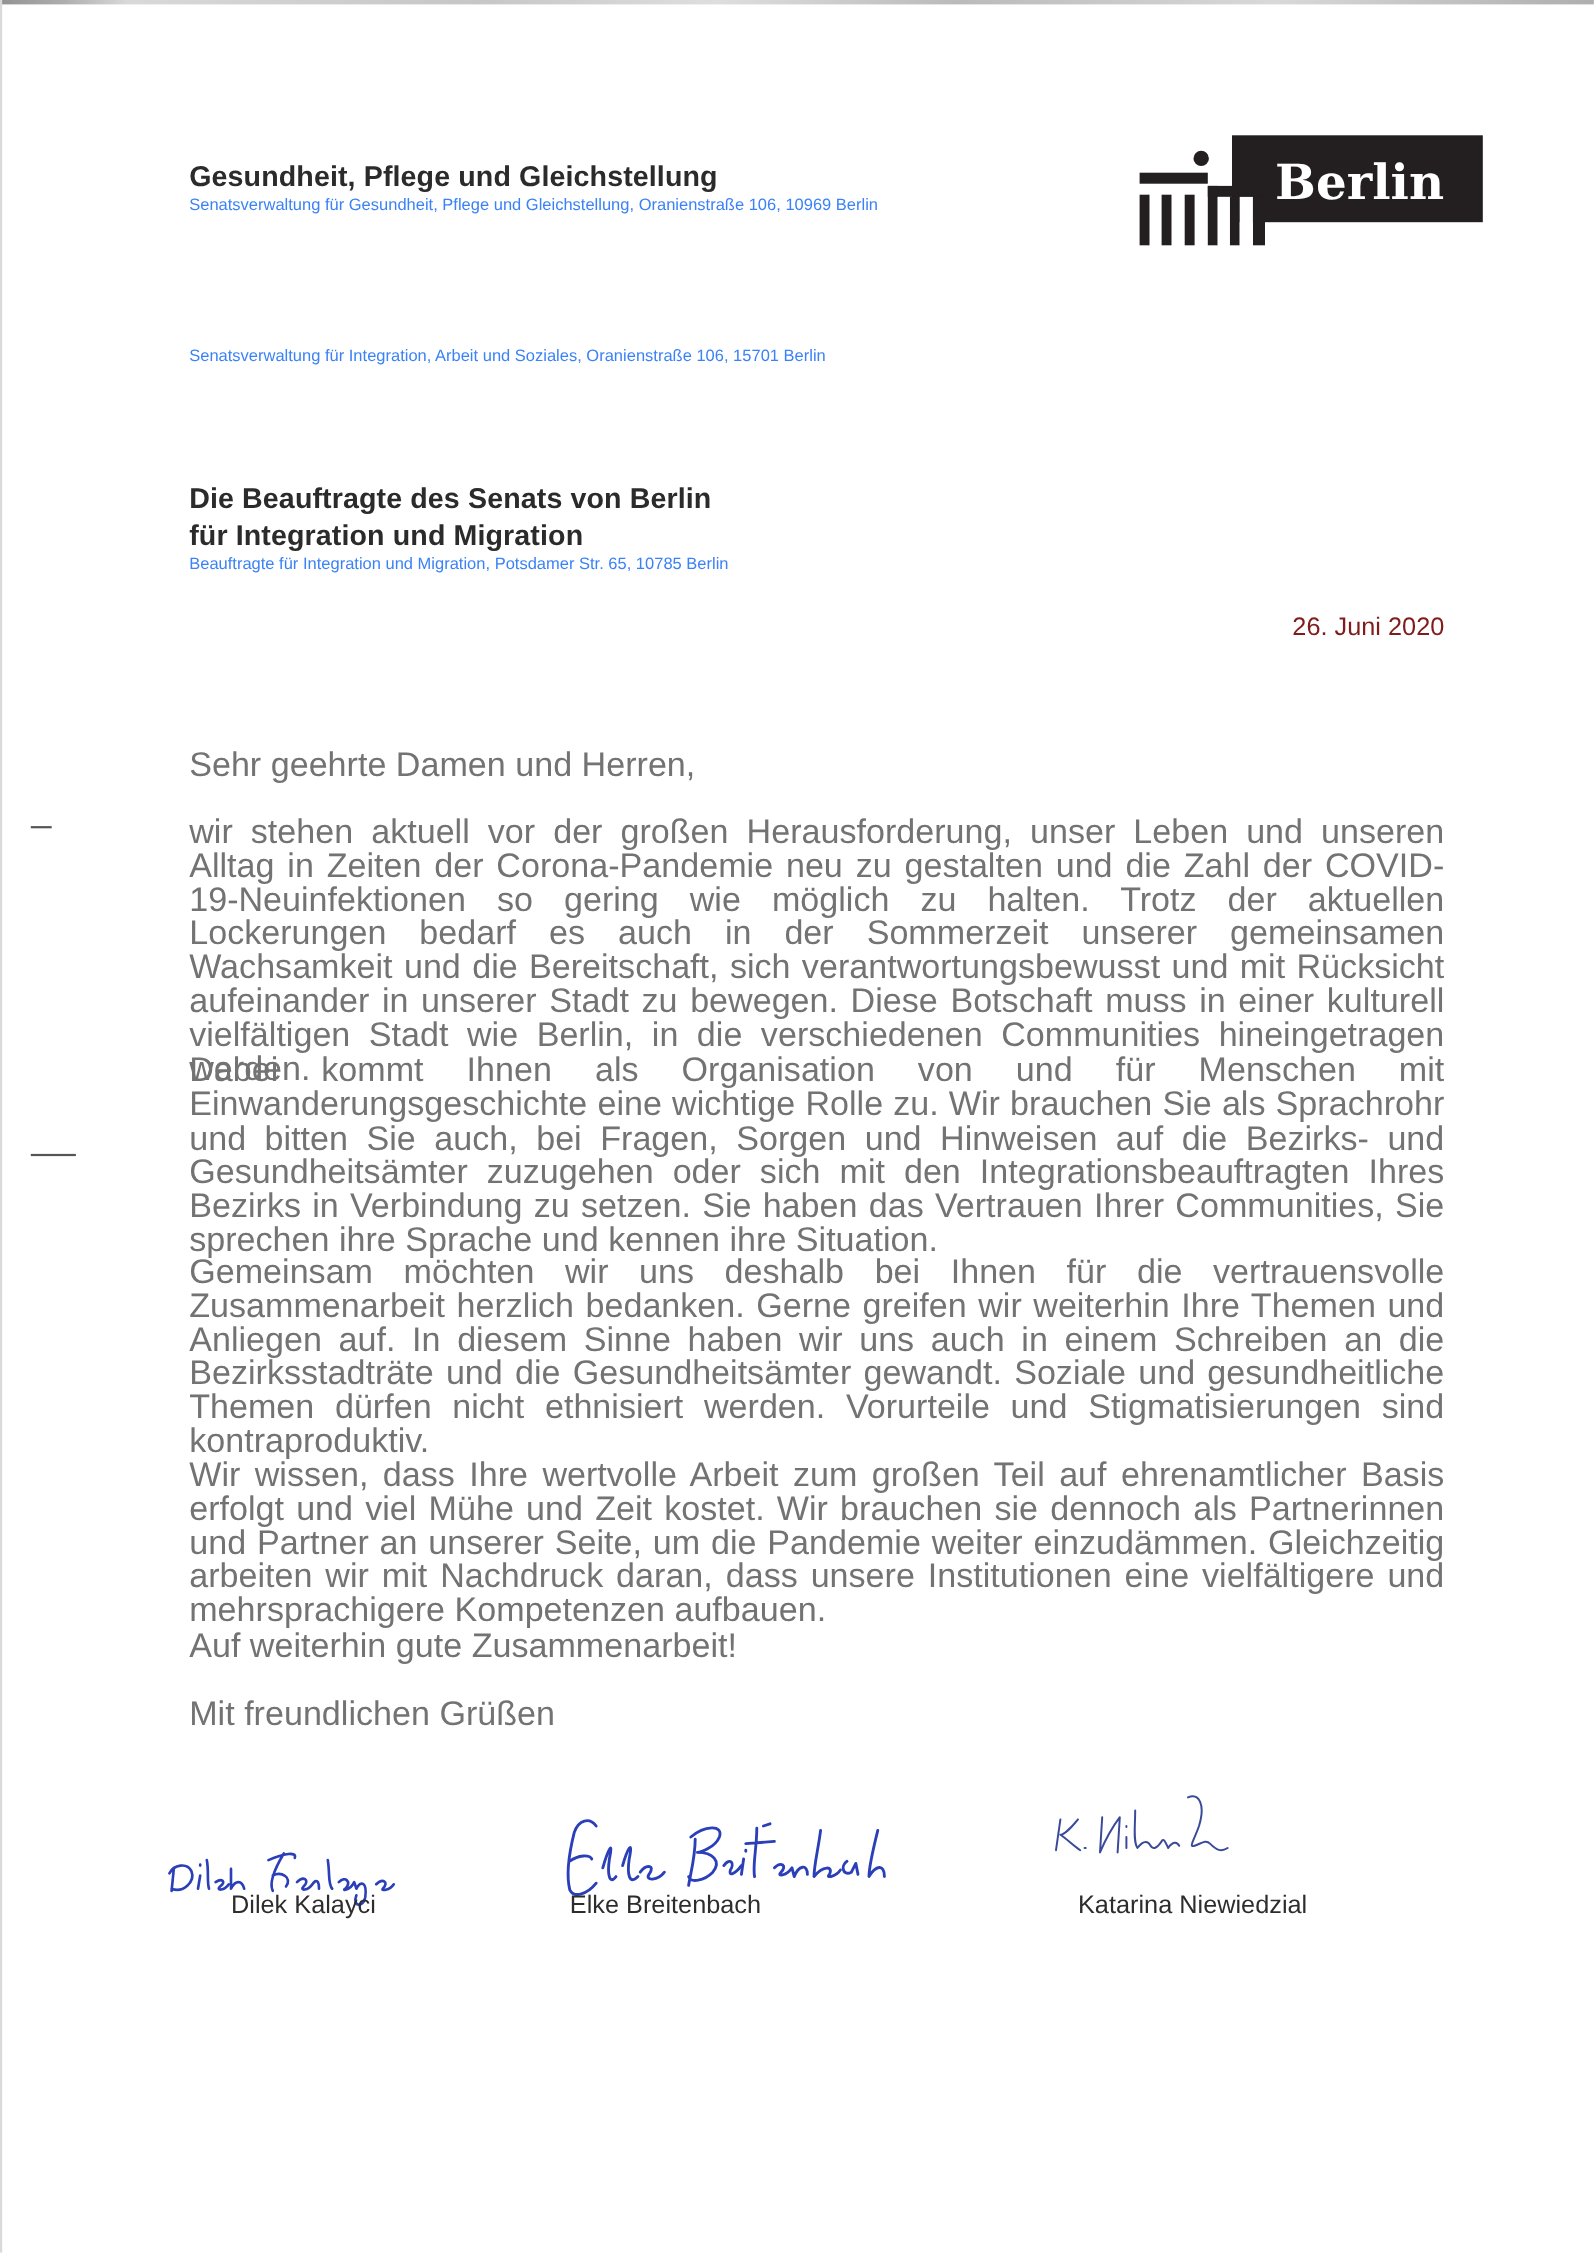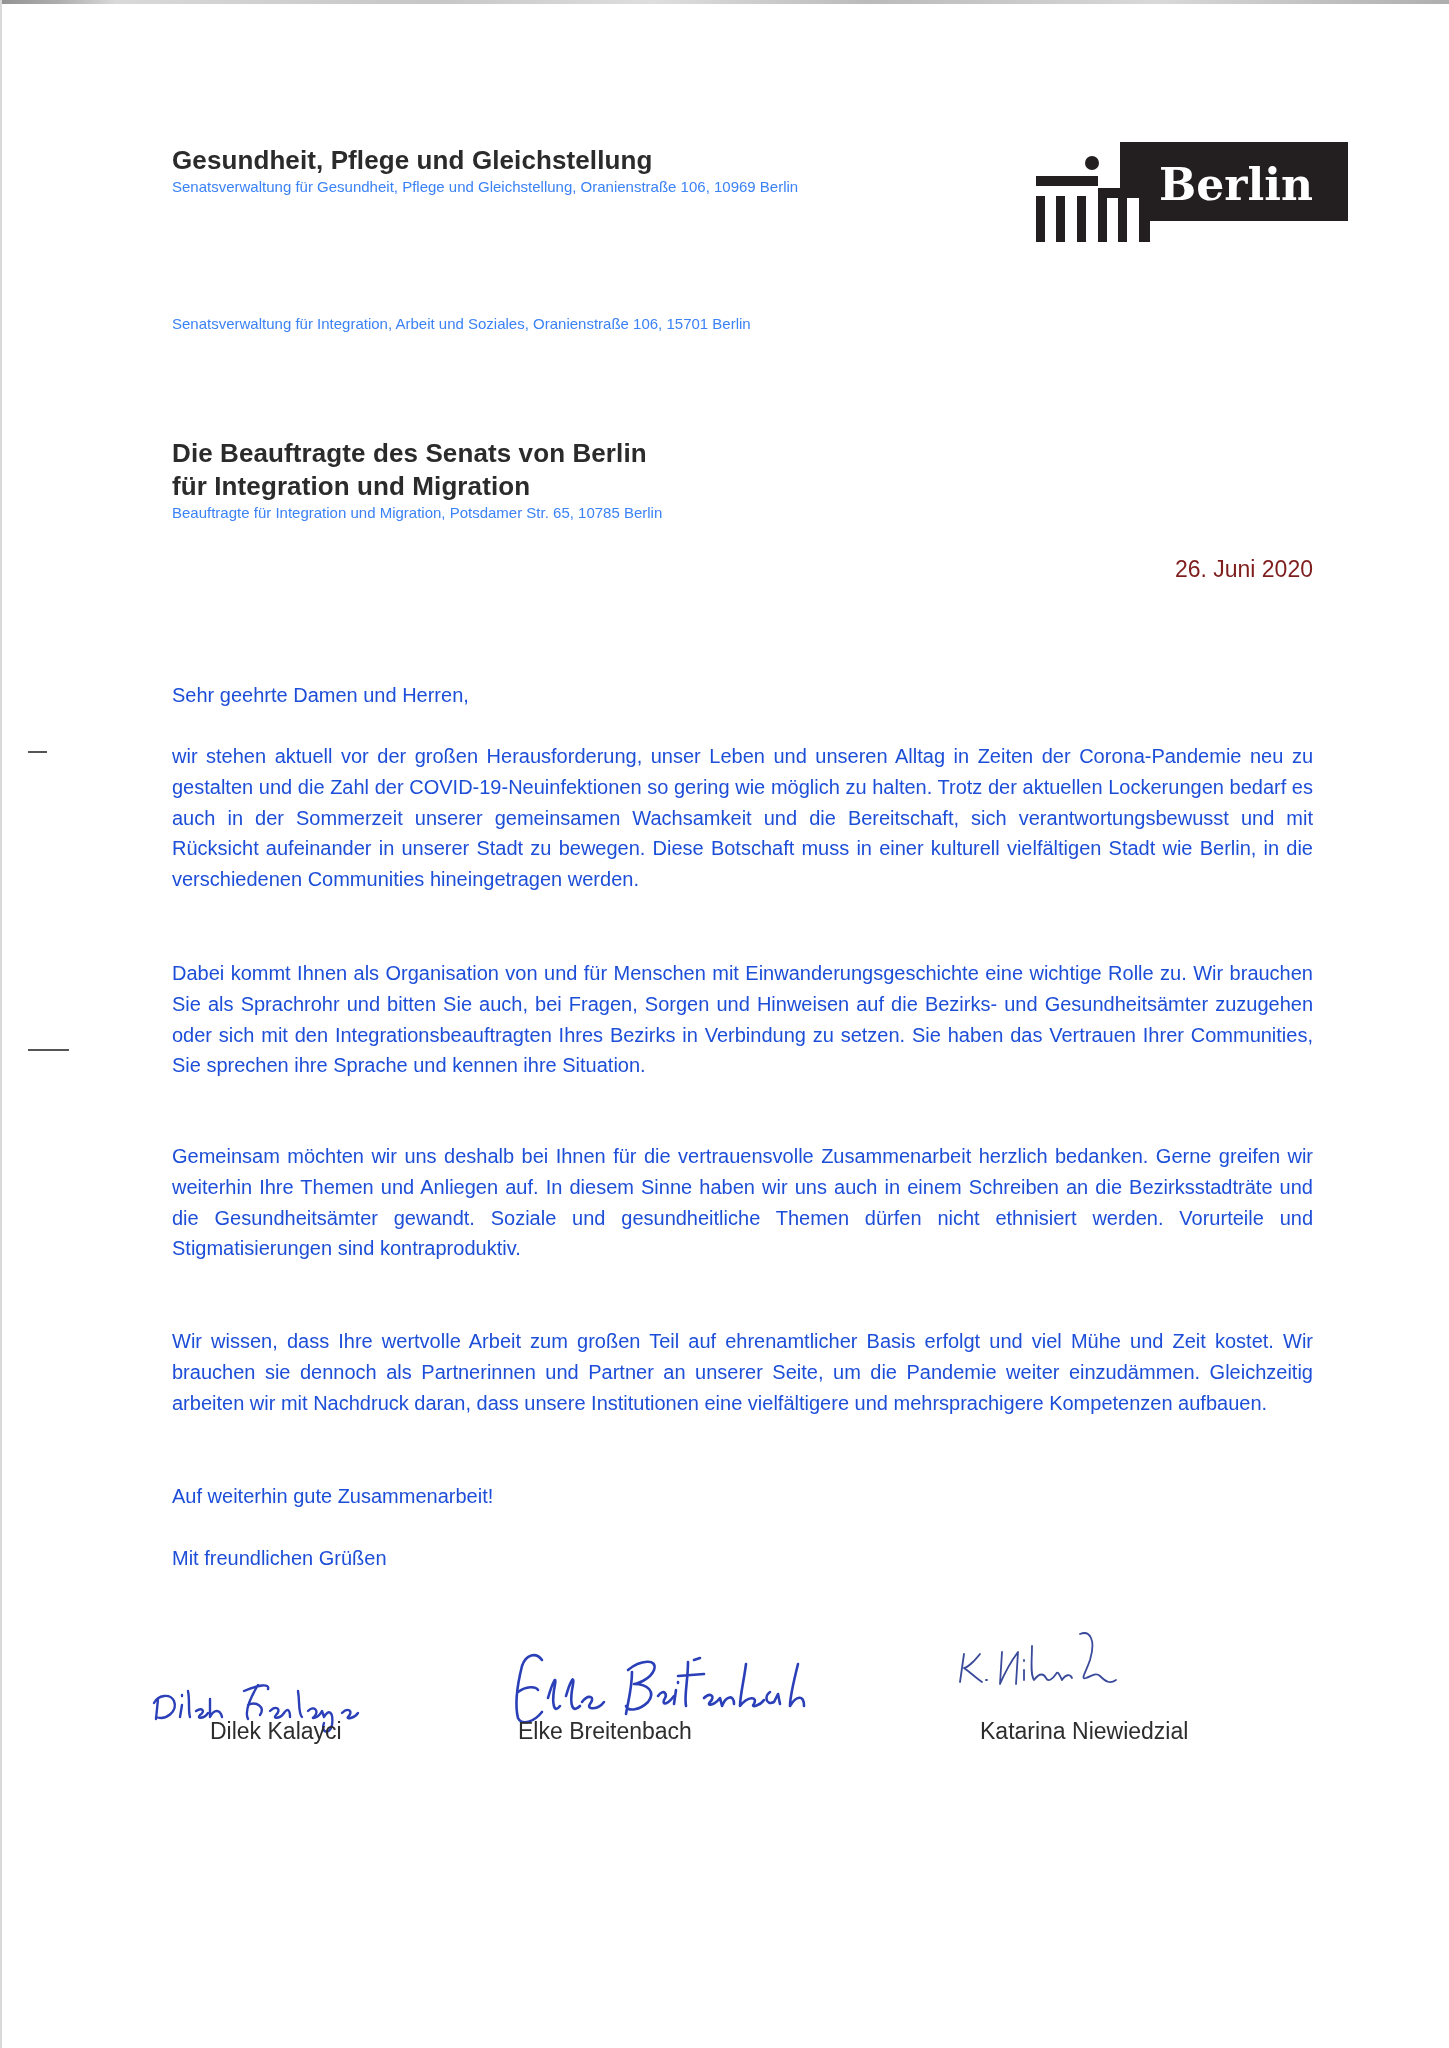--- a/index.html
+++ b/index.html
@@ -20,28 +20,28 @@
   }
   .fold-mark { position: absolute; height: 2px; background: #555; }
   .sender { position: absolute; left: 172px; }
   .sender-title {
     font-weight: bold; font-size: 26px; line-height: 33px; color: #2b2b2b;
     letter-spacing: 0.1px;
   }
   .sender-address {
     font-size: 15px; line-height: 18px; color: #3b82f6; margin-top: 1px;
   }
-  .logo { position: absolute; left: 1030px; top: 136px; width: 330px; height: 112px; }
+  .logo { position: absolute; left: 1030px; top: 117px; width: 330px; height: 112px; }
   .date {
     position: absolute; right: 136px; top: 556px;
     font-size: 23px; color: #7f1d1d;
   }
   .letter {
     position: absolute; left: 172px; width: 1141px;
-    font-size: 20px; line-height: 30.8px; color: #1d4ed8;
+    font-size: 31px; line-height: 30.8px; color: #737373;
   }
   .letter p { margin: 0; text-align: justify; }
   .salutation { top: 680px; }
   .para-1 { top: 741px; }
   .para-2 { top: 958px; }
   .para-3 { top: 1141px; }
   .para-4 { top: 1326px; }
   .closing-1 { top: 1481px; }
   .closing-2 { top: 1543px; }
   .signer { position: absolute; top: 1718px; font-size: 23px; color: #2d2d2d; }

